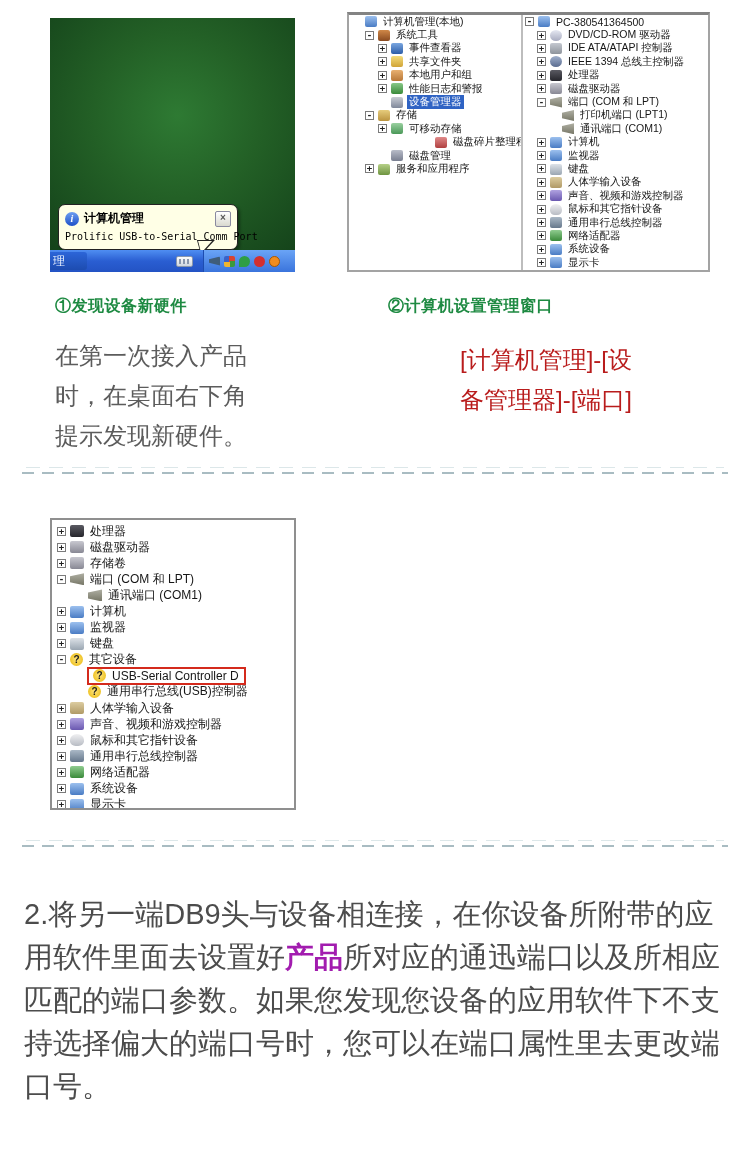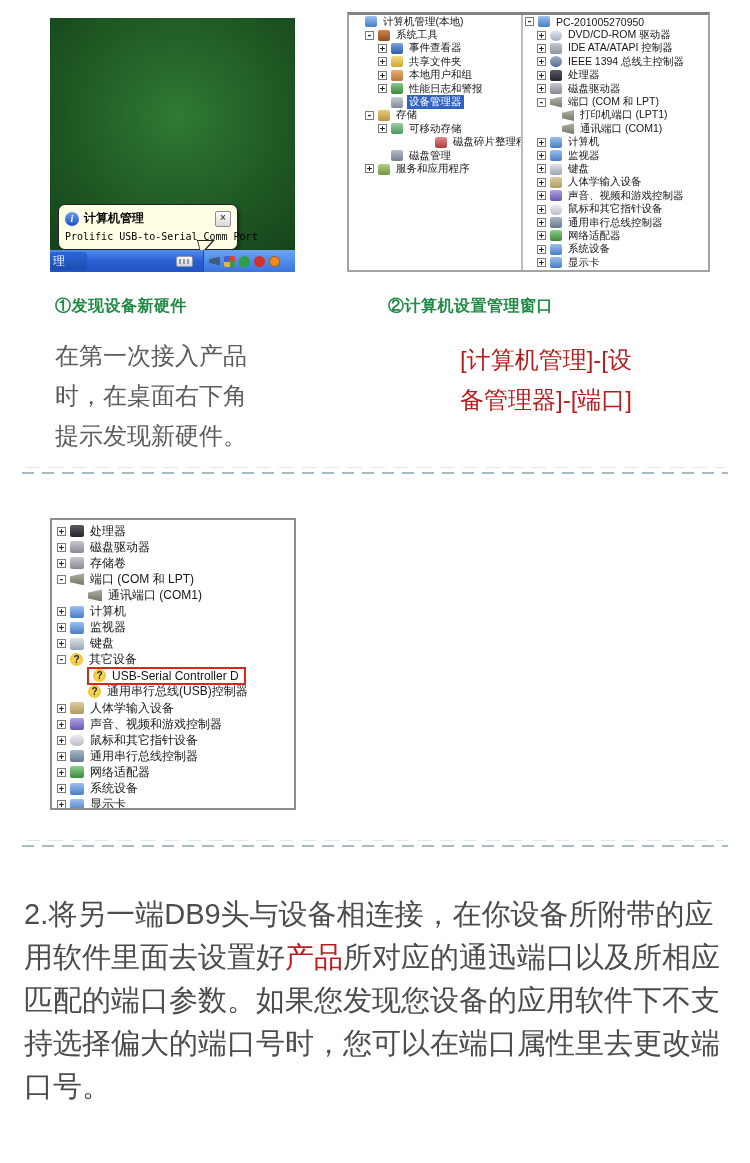--- a/index.html
+++ b/index.html
@@ -106,21 +106,21 @@
   #step3-desc{left:313px;top:636px;width:372px;font-size:26px;line-height:38px;color:#5c5c5c;}
 
   .divider{position:absolute;left:22px;right:22px;height:2px;
       background:repeating-linear-gradient(90deg,#a9bcc2 0 12px,transparent 12px 20px);}
   .divider::before{content:"";position:absolute;left:4px;right:4px;top:-5px;height:1px;
       background:repeating-linear-gradient(90deg,#dce7e9 0 14px,transparent 14px 23px);}
   #divider1{top:472px;}
   #divider2{top:845px;}
 
   #main-paragraph{left:24px;top:893px;width:708px;font-size:29px;line-height:43px;color:#4c4c4c;}
-  .hl-green{color:#b91c1c;}
+  .hl-green{color:#a21caf;font-weight:bold;}
 </style>
 </head>
 <body>
 
 <div class="page">
 
   <div class="abs" id="desktop-shot">
     <div class="desktop-bg"></div>
 
     <div class="balloon">
@@ -230,21 +230,21 @@
             <span class="ticon ic-services"></span>
             <span class="tlabel">服务和应用程序</span>
           </span>
         </div>
       </div>
     <div class="pane pane-right tree-sm">
         <div class="tree-row" style="padding-left: 2px;">
           <span class="expander">-</span>
           <span class="item-body">
             <span class="ticon ic-computer"></span>
-            <span class="tlabel">PC-201005270950</span>
+            <span class="tlabel">PC-380541364500</span>
           </span>
         </div>
         <div class="tree-row" style="padding-left: 14px;">
           <span class="expander">+</span>
           <span class="item-body">
             <span class="ticon ic-cd-drive"></span>
             <span class="tlabel">DVD/CD-ROM 驱动器</span>
           </span>
         </div>
         <div class="tree-row" style="padding-left: 14px;">

